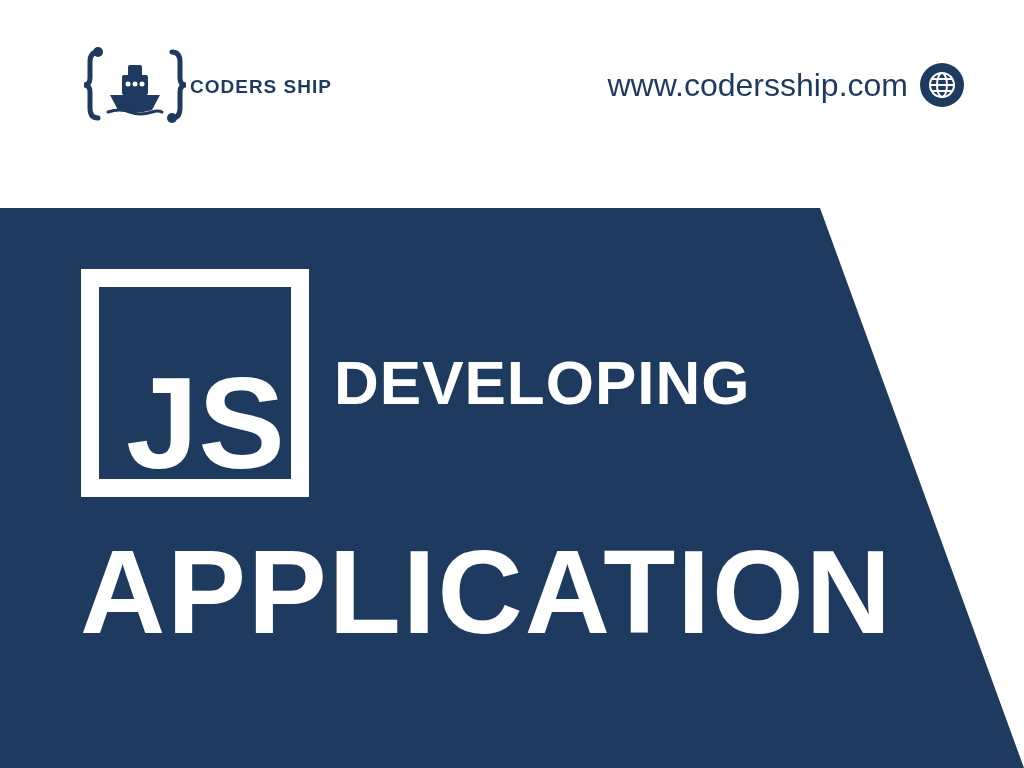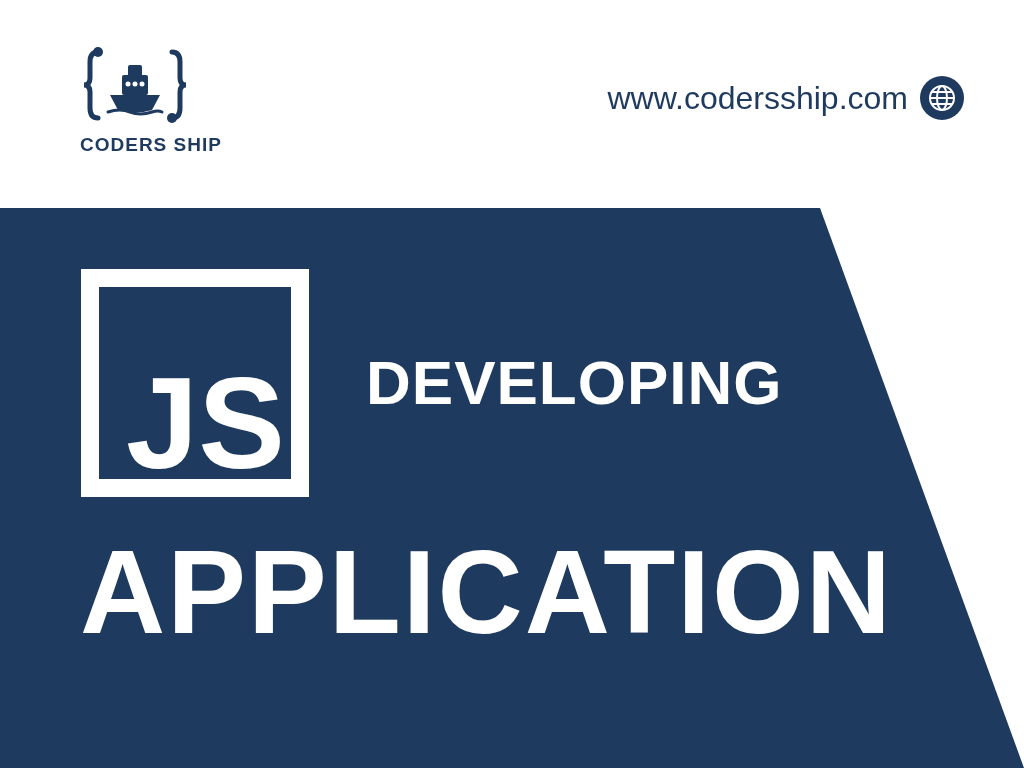--- a/index.html
+++ b/index.html
@@ -16,21 +16,22 @@
       overflow: hidden;
     }
     .header {
       display: flex;
       justify-content: space-between;
       align-items: center;
       padding: 40px 60px 30px 80px;
     }
     .logo-container {
       display: flex;
-      flex-direction: column;
+      flex-direction: row;
+      align-items: center;
     }
     .logo-icon {
       width: 110px;
       height: 90px;
     }
     .logo-text {
       color: #1e3a5f;
       font-weight: bold;
       font-size: 19px;
       letter-spacing: 1px;
@@ -71,21 +72,21 @@
     }
     .banner-content {
       position: relative;
       z-index: 2;
       padding: 60px 80px;
       color: #ffffff;
     }
     .top-row {
       display: flex;
       align-items: center;
-      gap: 56px;
+      gap: 24px;
     }
     .js-logo {
       flex-shrink: 0;
     }
     .title-block {
       display: flex;
       flex-direction: column;
     }
     .title-line {
       font-size: 62px;

